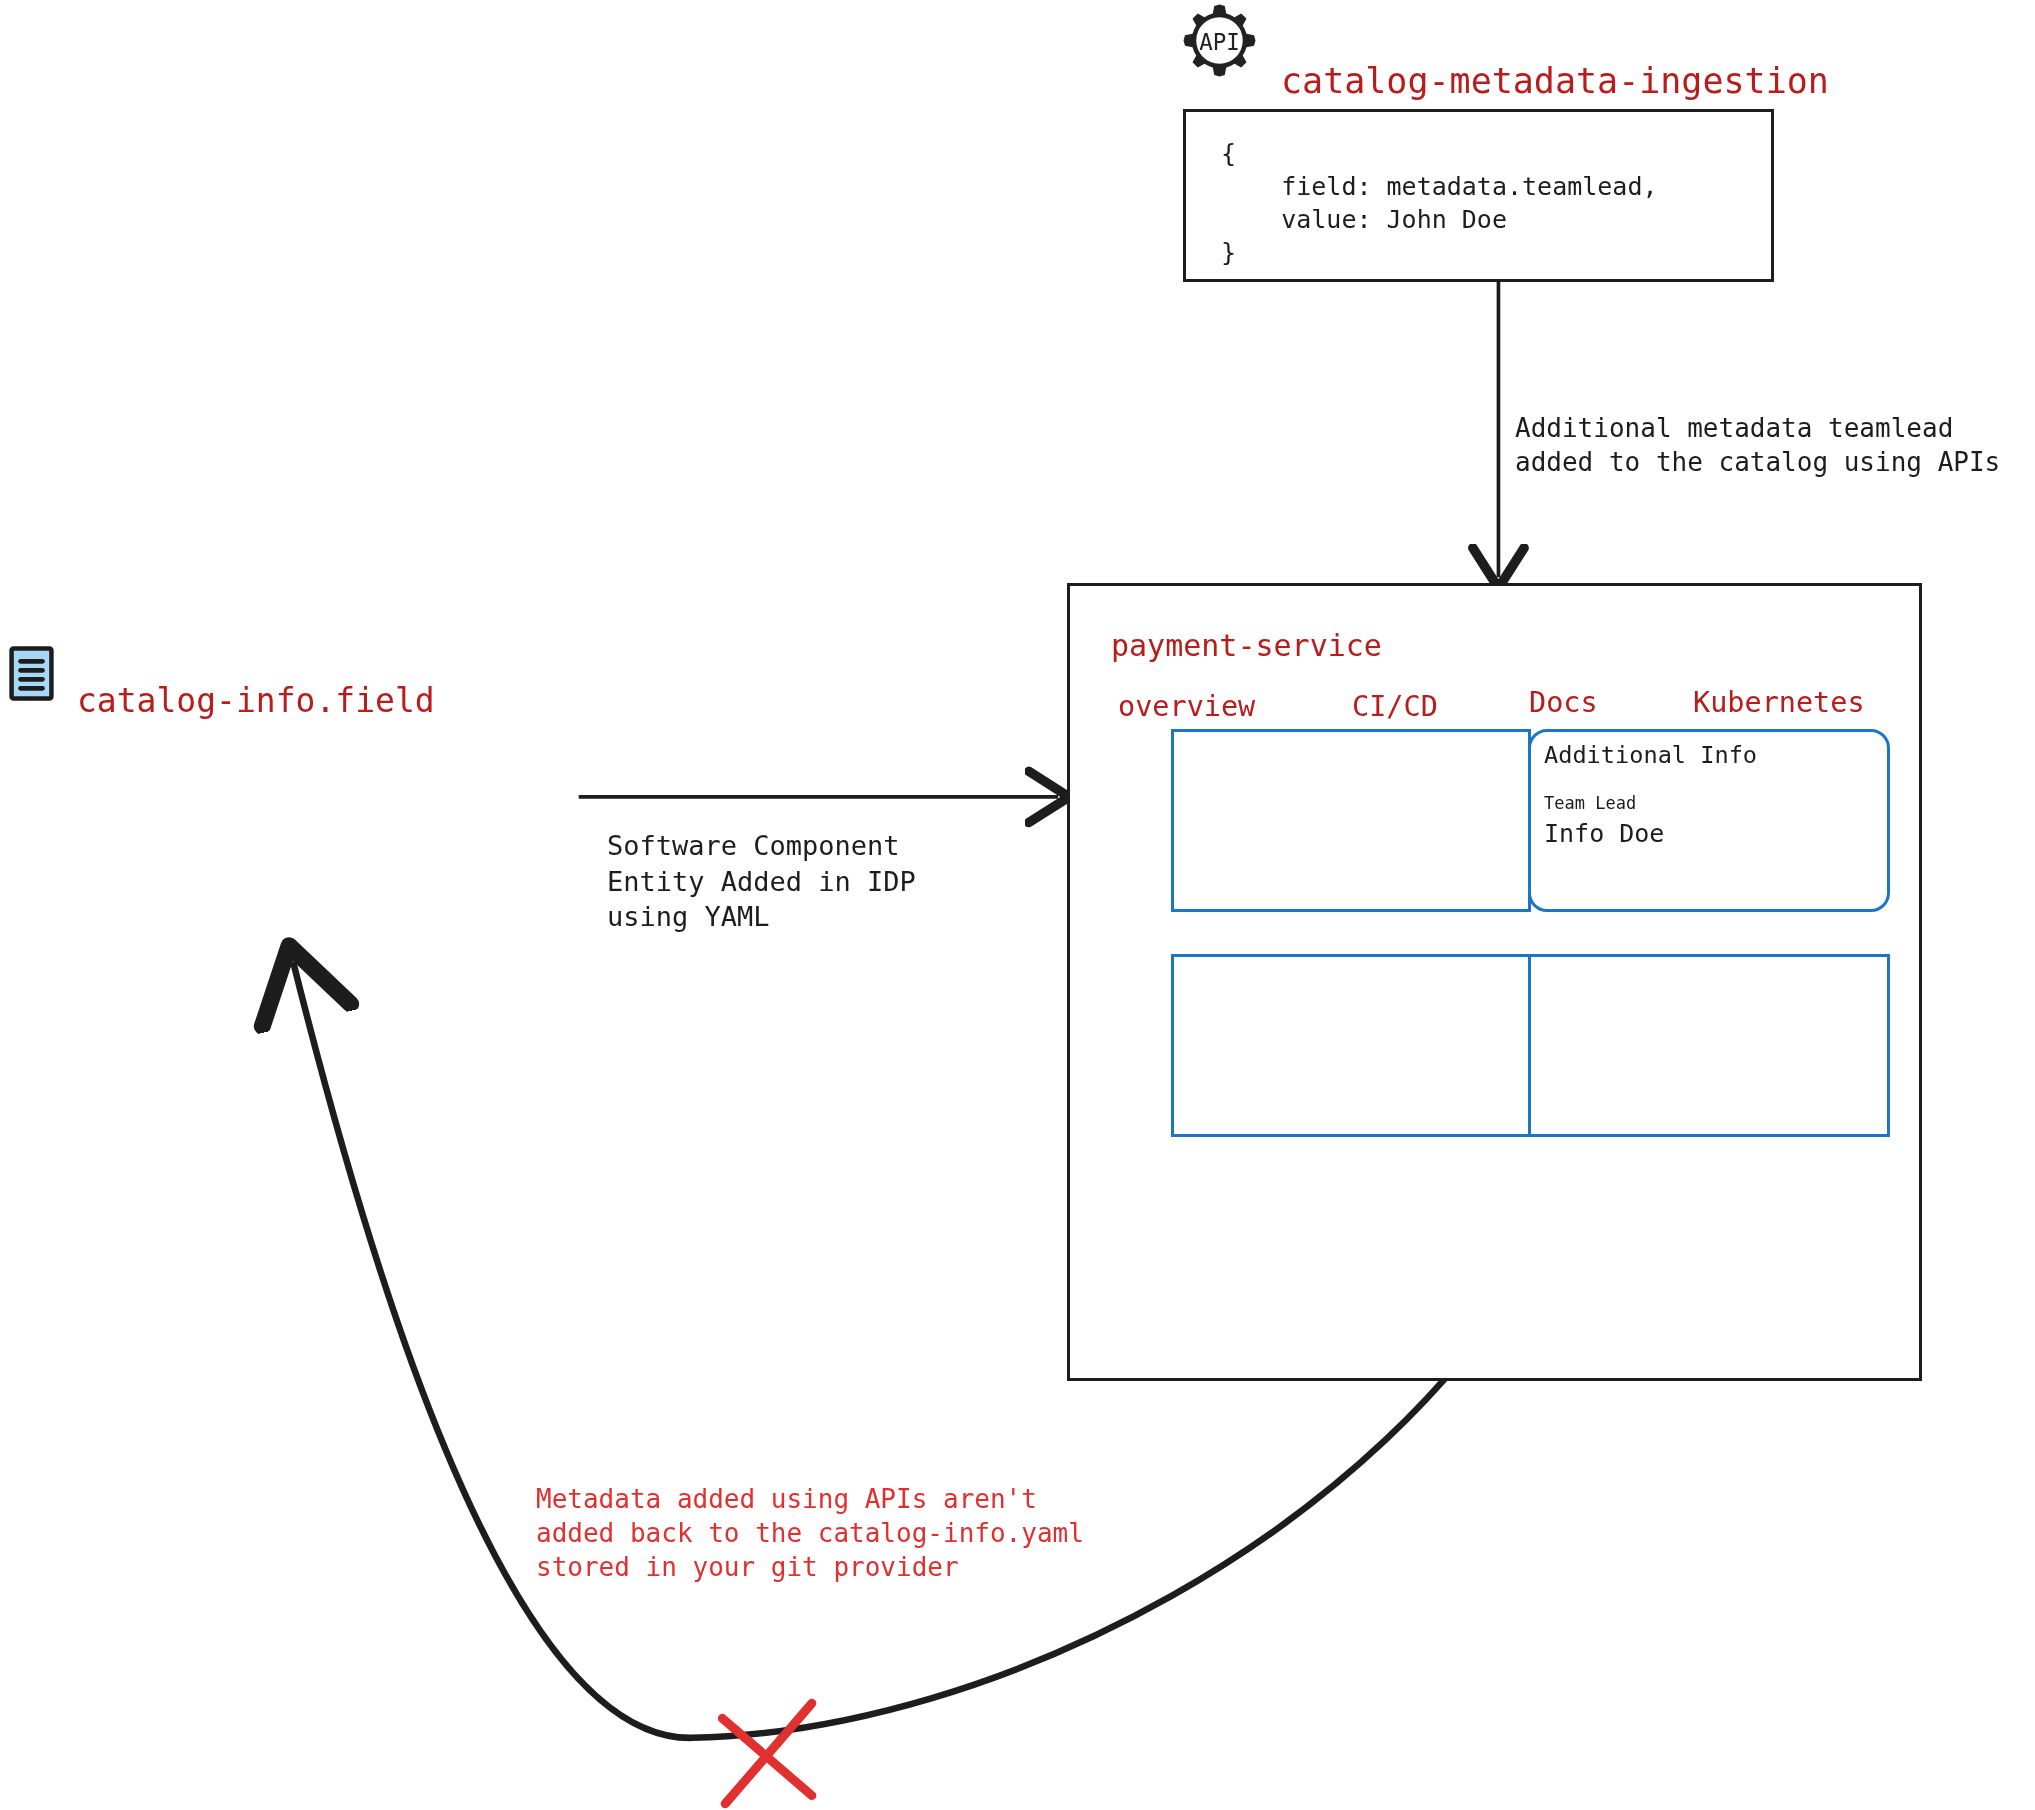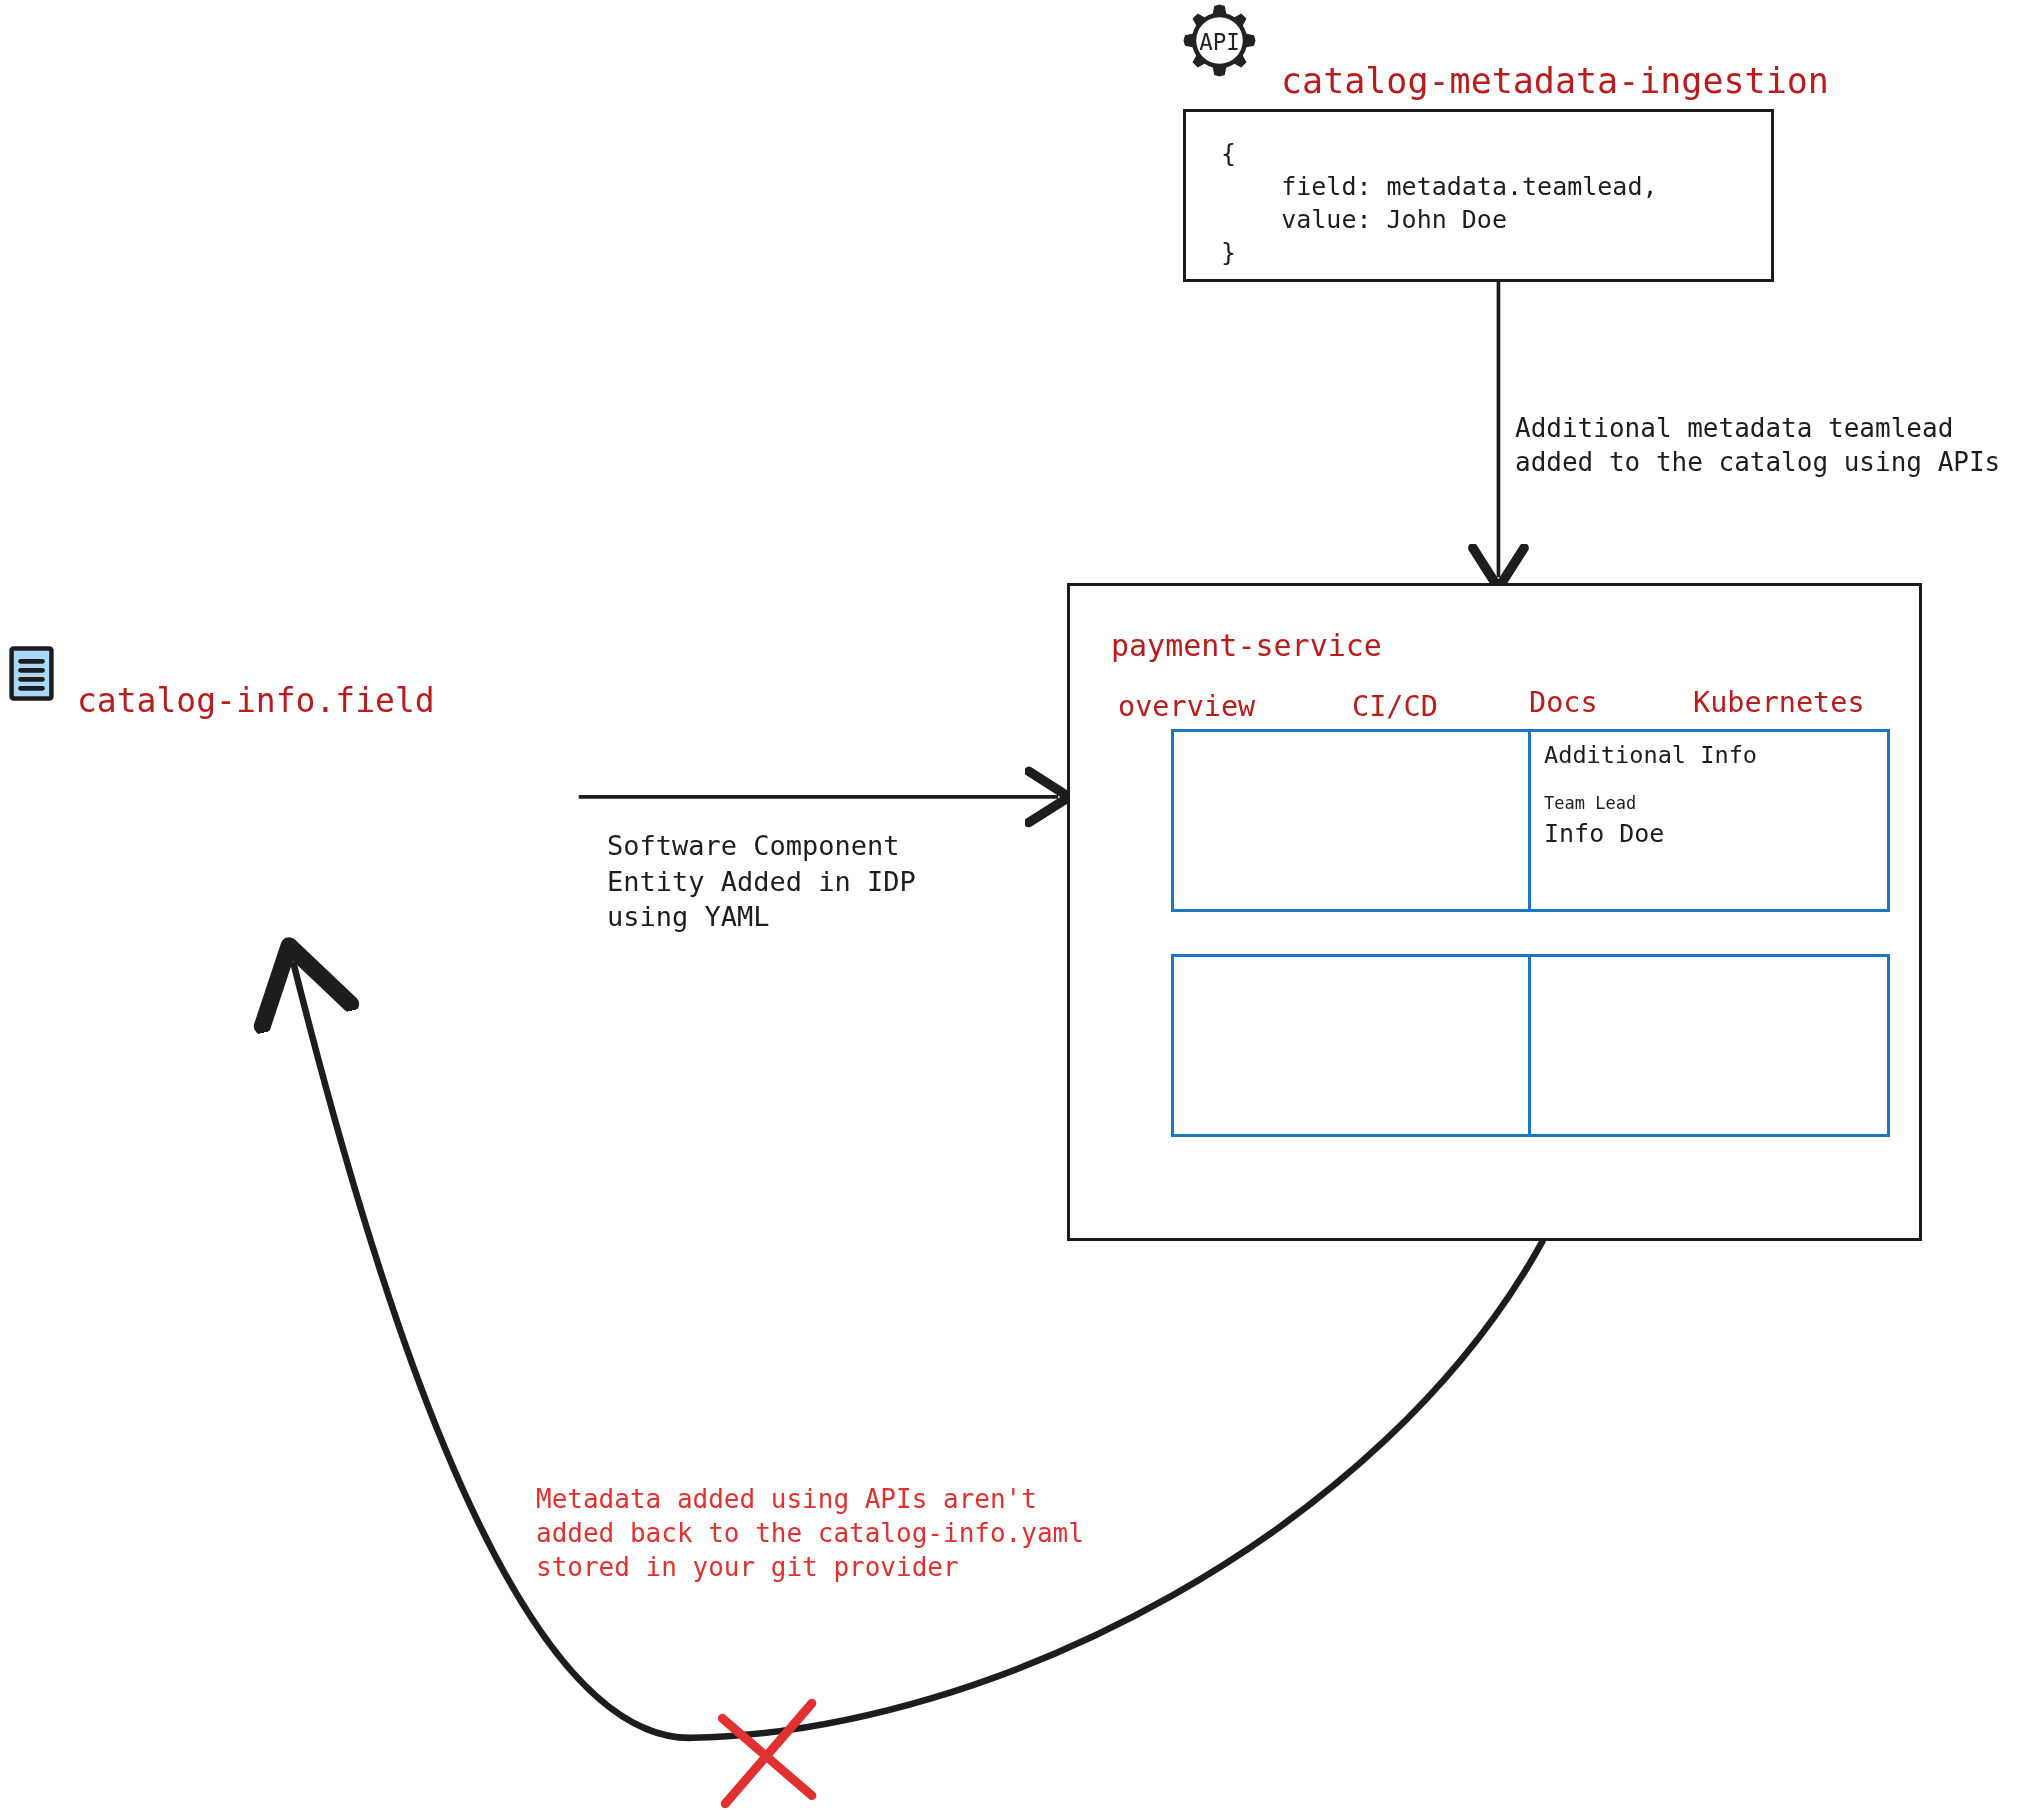--- a/index.html
+++ b/index.html
@@ -128,32 +128,32 @@
     </svg>
   </div>
 
   <div class="abs blue-title" style="left:77px; top:656px; font-size:33px;">catalog-info.field</div>
 
 
   <div class="abs mono" style="left:607px; top:828px; font-size:27px;">Software Component
 Entity Added in IDP
 using YAML</div>
 
-  <div class="abs black-box" style="left:1067px; top:583px; width:855px; height:658px;">
+  <div class="abs black-box" style="left:1067px; top:583px; width:855px; height:798px;">
 
     <div class="abs blue-title" style="left:41px; top:17px; font-size:30px;">payment-service</div>
 
     <div class="abs blue-title" style="left:48px; top:79px; font-size:28.5px;">overview</div>
     <div class="abs blue-title" style="left:282px; top:79px; font-size:28.5px;">CI/CD</div>
     <div class="abs blue-title" style="left:459px; top:75px; font-size:28.5px;">Docs</div>
     <div class="abs blue-title" style="left:623px; top:75px; font-size:28.5px;">Kubernetes</div>
 
     <div class="abs blue-box" style="left:101px; top:143px; width:360px; height:183px;"></div>
 
-    <div class="abs blue-box" style="left:458px; top:143px; width:362px; height:183px;">
+    <div class="abs blue-box" style="left:458px; top:143px; width:362px; height:183px;border-radius:19px;">
       <div class="abs mono" style="left:13px; top:8.1px; font-size:23.6px;">Additional Info</div>
       <div class="abs mono" style="left:13px; top:60px; font-size:17px;">Team Lead</div>
       <div class="abs mono" style="left:13px; top:85px; font-size:25px;">Info Doe</div>
     </div>
 
     <div class="abs blue-box" style="left:101px; top:368px; width:360px; height:183px;"></div>
 
     <div class="abs blue-box" style="left:458px; top:368px; width:362px; height:183px;"></div>
   </div>
 

